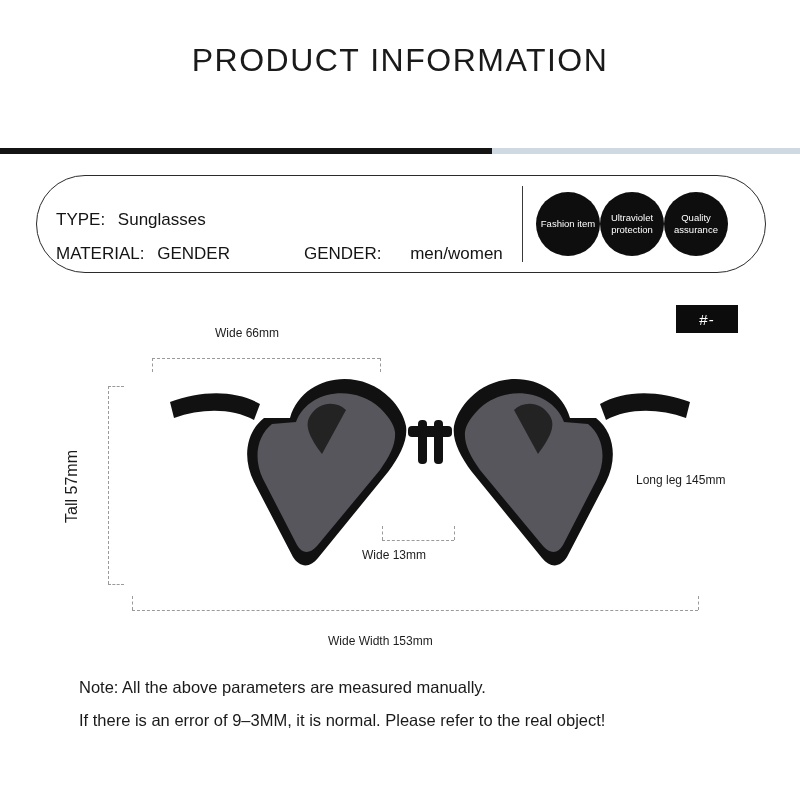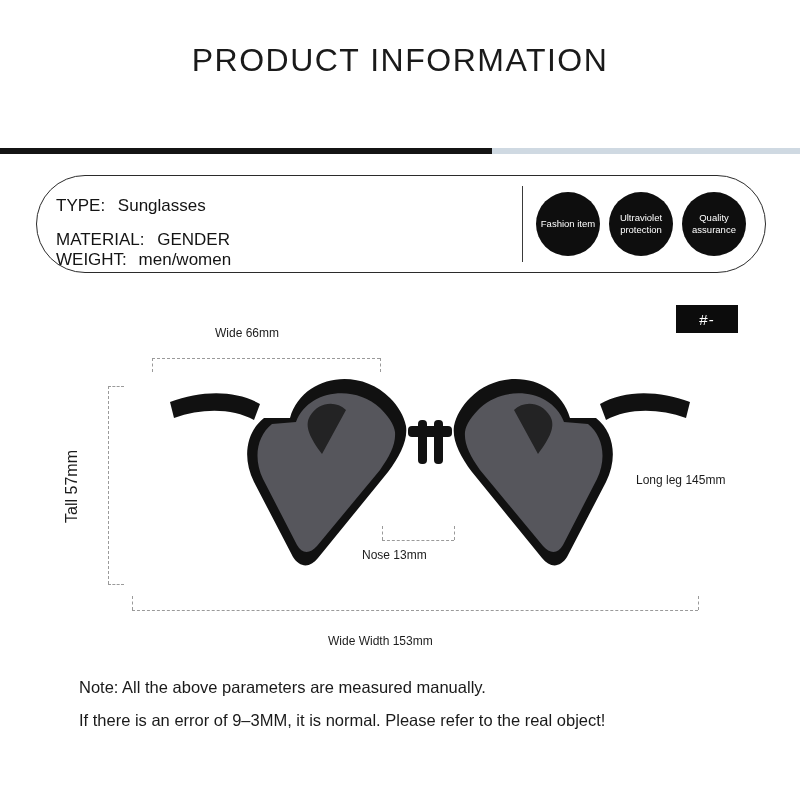--- a/index.html
+++ b/index.html
@@ -72,50 +72,48 @@
   }
   .spec-table {
     position: absolute;
     top: 196px;
     left: 56px;
     font-size: 17px;
     color: #141414;
   }
   .spec-row {
     display: flex;
-    align-items: flex-start;
+    align-items: flex-end;
     height: 34px;
-    flex-direction: column;
   }
   .spec-key {
     min-width: 0;
   }
   .spec-col-a { width: 248px; }
   .spec-col-b { width: 200px; }
   .spec-val {
     margin-left: 8px;
   }
-  .gender-val { margin-left: 7px; }
+  .gender-val { margin-left: 24px; }
   .weight-val { margin-left: 26px; }
 
   .spec-sep {
     position: absolute;
     top: 186px;
     left: 522px;
     width: 1.4px;
     height: 76px;
     background: #3a3a3a;
   }
 
   .badges {
     position: absolute;
     top: 192px;
     left: 536px;
     display: flex;
-    gap: 9px;
   }
   .badge {
     width: 64px;
     height: 64px;
     border-radius: 50%;
     background: #0e0e0e;
     color: #ffffff;
     font-size: 9.5px;
     line-height: 12px;
     display: flex;
@@ -232,21 +230,21 @@
         <span class="spec-key">TYPE:</span>
         <span class="spec-val">Sunglasses</span>
       </div>
     </div>
     <div class="spec-row">
       <div class="spec-col-a">
         <span class="spec-key">MATERIAL:</span>
         <span class="spec-val">GENDER</span>
       </div>
       <div class="spec-col-b">
-        <span class="spec-key">WEIGHT:</span>
+        <span class="spec-key">GENDER:</span>
         <span class="spec-val gender-val">men/women</span>
       </div>
     </div>
   </div>
 
   <div class="spec-sep"></div>
 
   <div class="badges">
     <div class="badge">Fashion item</div>
     <div class="badge">Ultraviolet protection</div>
@@ -263,21 +261,21 @@
     <div class="dim-label lbl-wide">Wide 66mm</div>
 
     <div class="dash-v" style="top:86px; left:108px; height:198px;"></div>
     <div class="dash-h" style="top:86px; left:108px; width:16px;"></div>
     <div class="dash-h" style="top:284px; left:108px; width:16px;"></div>
     <div class="lbl-tall">Tall 57mm</div>
 
     <div class="dash-h" style="top:240px; left:382px; width:72px;"></div>
     <div class="dash-v" style="top:226px; left:382px; height:14px;"></div>
     <div class="dash-v" style="top:226px; left:454px; height:14px;"></div>
-    <div class="dim-label lbl-nose">Nose 13mm</div>
+    <div class="dim-label lbl-nose">Wide 13mm</div>
 
     <div class="dash-h" style="top:310px; left:132px; width:566px;"></div>
     <div class="dash-v" style="top:296px; left:132px; height:14px;"></div>
     <div class="dash-v" style="top:296px; left:698px; height:14px;"></div>
     <div class="dim-label lbl-total">Wide Width 153mm</div>
 
     <div class="dim-label lbl-longleg">Long leg 145mm</div>
 
     <svg class="glasses-svg" width="560" height="230" viewBox="0 0 560 230">
 

